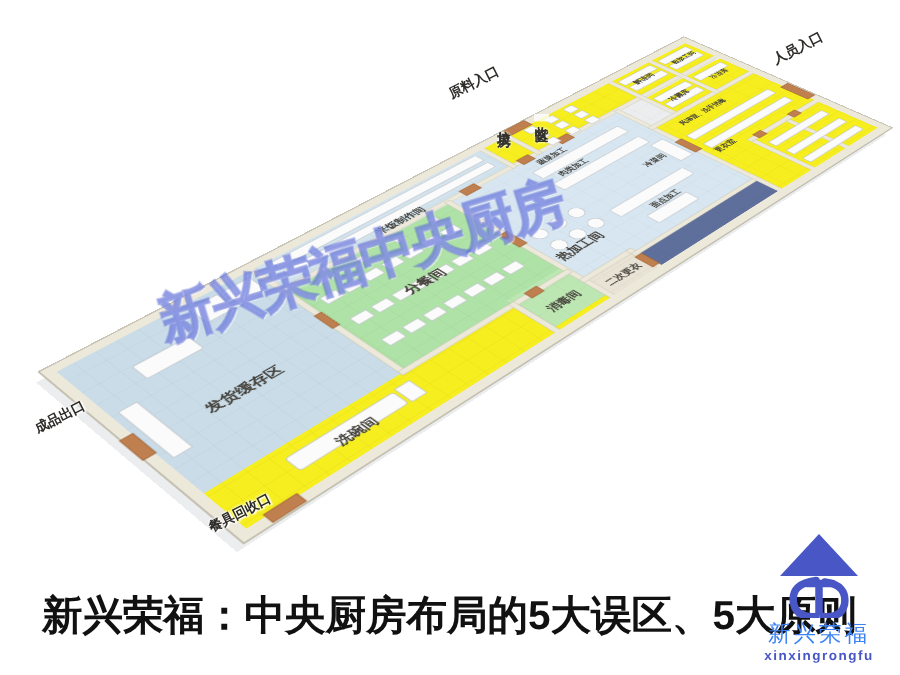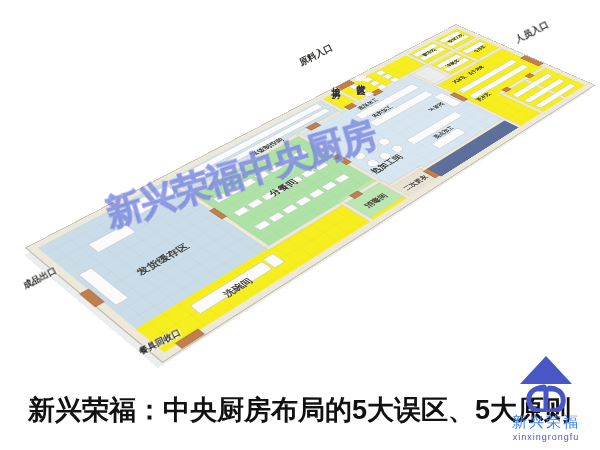--- a/index.html
+++ b/index.html
@@ -30,21 +30,21 @@
              -webkit-text-stroke:1.5px rgba(90,105,215,0.50);
              text-shadow:1px 1px 0 rgba(255,255,255,0.55);}
 
   
   #caption{position:absolute;left:28px;top:392px;font-size:27px;font-weight:bold;color:#111;
            white-space:nowrap;z-index:4;}
 
   
   #logo{position:absolute;left:496px;top:354px;width:100px;text-align:center;z-index:4;}
   #logo .logo-name{font-size:15px;font-weight:normal;color:#3b82f6;letter-spacing:2px;margin-top:1px;}
-  #logo .logo-roman{font-size:9px;font-weight:normal;color:#4956c5;letter-spacing:1px;}
+  #logo .logo-roman{font-size:9px;font-weight:bold;color:#4956c5;letter-spacing:1px;}
 </style>
 </head>
 <body>
 
 <div id="stage">
 
   <div id="plan3d">
     <svg width="920" height="300" viewBox="0 0 920 300">
 
       <rect x="-16" y="6" width="924" height="304" fill="#d7dbe0" opacity="0.5"></rect>

